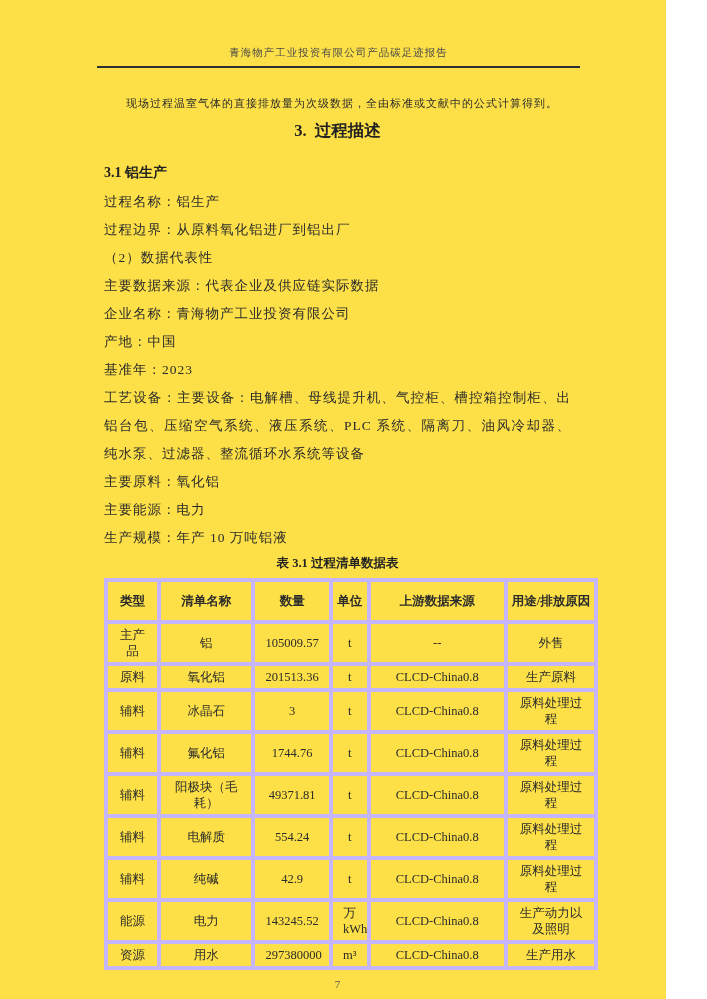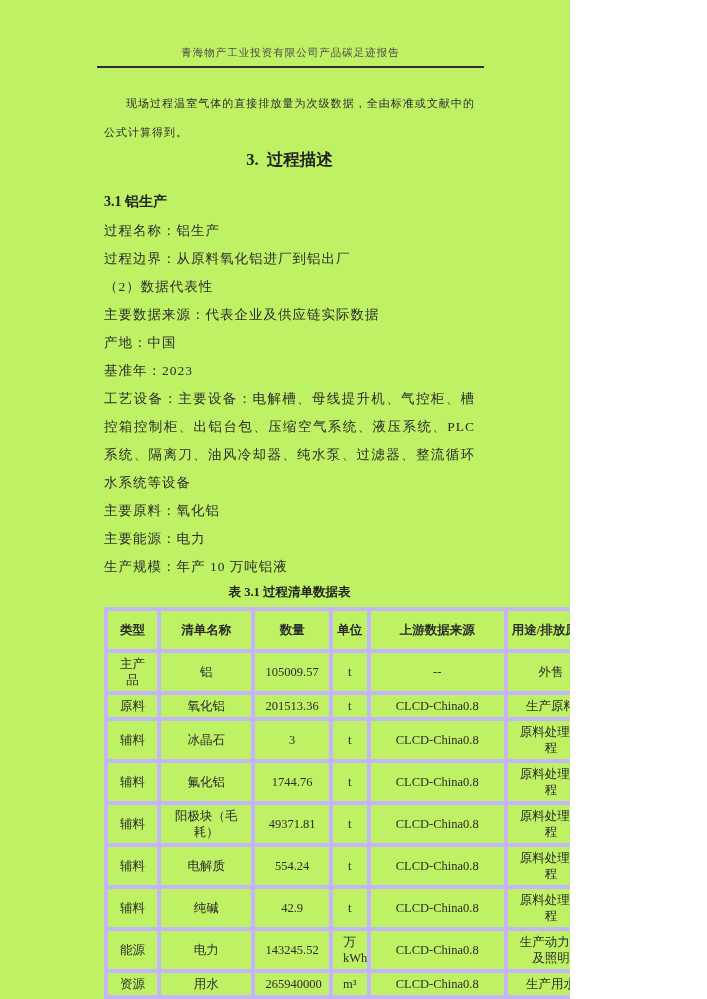--- a/index.html
+++ b/index.html
@@ -2,24 +2,24 @@
 <html lang="zh"><head>
 <meta charset="utf-8">
 <style>
   html, body {
     margin: 0;
     padding: 0;
     background: #ffffff;
   }
   .page {
     position: relative;
-    width: 570px;
+    width: 666px;
     height: 999px;
     box-sizing: border-box;
-    background: #bef264;
+    background: #fde047;
     color: #2b2b2b;
     font-family: "Liberation Serif", "DejaVu Serif", serif;
     overflow: hidden;
   }
   
   .running-header {
     margin: 46px 86px 0 97px;
     text-align: center;
     font-size: 10.5px;
     letter-spacing: 1px;
@@ -128,20 +128,21 @@
 
 
         <p class="info-line">过程名称：铝生产</p>
 
         <p class="info-line">过程边界：从原料氧化铝进厂到铝出厂</p>
 
         <p class="info-line">（2）数据代表性</p>
 
         <p class="info-line">主要数据来源：代表企业及供应链实际数据</p>
 
+        <p class="info-line">企业名称：青海物产工业投资有限公司</p>
 
         <p class="info-line">产地：中国</p>
 
         <p class="info-line">基准年：2023</p>
 
         <p class="info-line">工艺设备：主要设备：电解槽、母线提升机、气控柜、槽控箱控制柜、出铝台包、压缩空气系统、液压系统、PLC 系统、隔离刀、油风冷却器、纯水泵、过滤器、整流循环水系统等设备</p>
 
         <p class="info-line">主要原料：氧化铝</p>
 
         <p class="info-line">主要能源：电力</p>
@@ -241,21 +242,21 @@
             <td>143245.52</td>
             <td>万
 kWh</td>
             <td>CLCD-China0.8</td>
             <td>生产动力以及照明</td>
           </tr>
 
           <tr>
             <td>资源</td>
             <td>用水</td>
-            <td>265940000</td>
+            <td>297380000</td>
             <td>m³</td>
             <td>CLCD-China0.8</td>
             <td>生产用水</td>
           </tr>
         </tbody>
     </table>
 
     <div class="page-footer">
       <span>7</span>
     </div>

